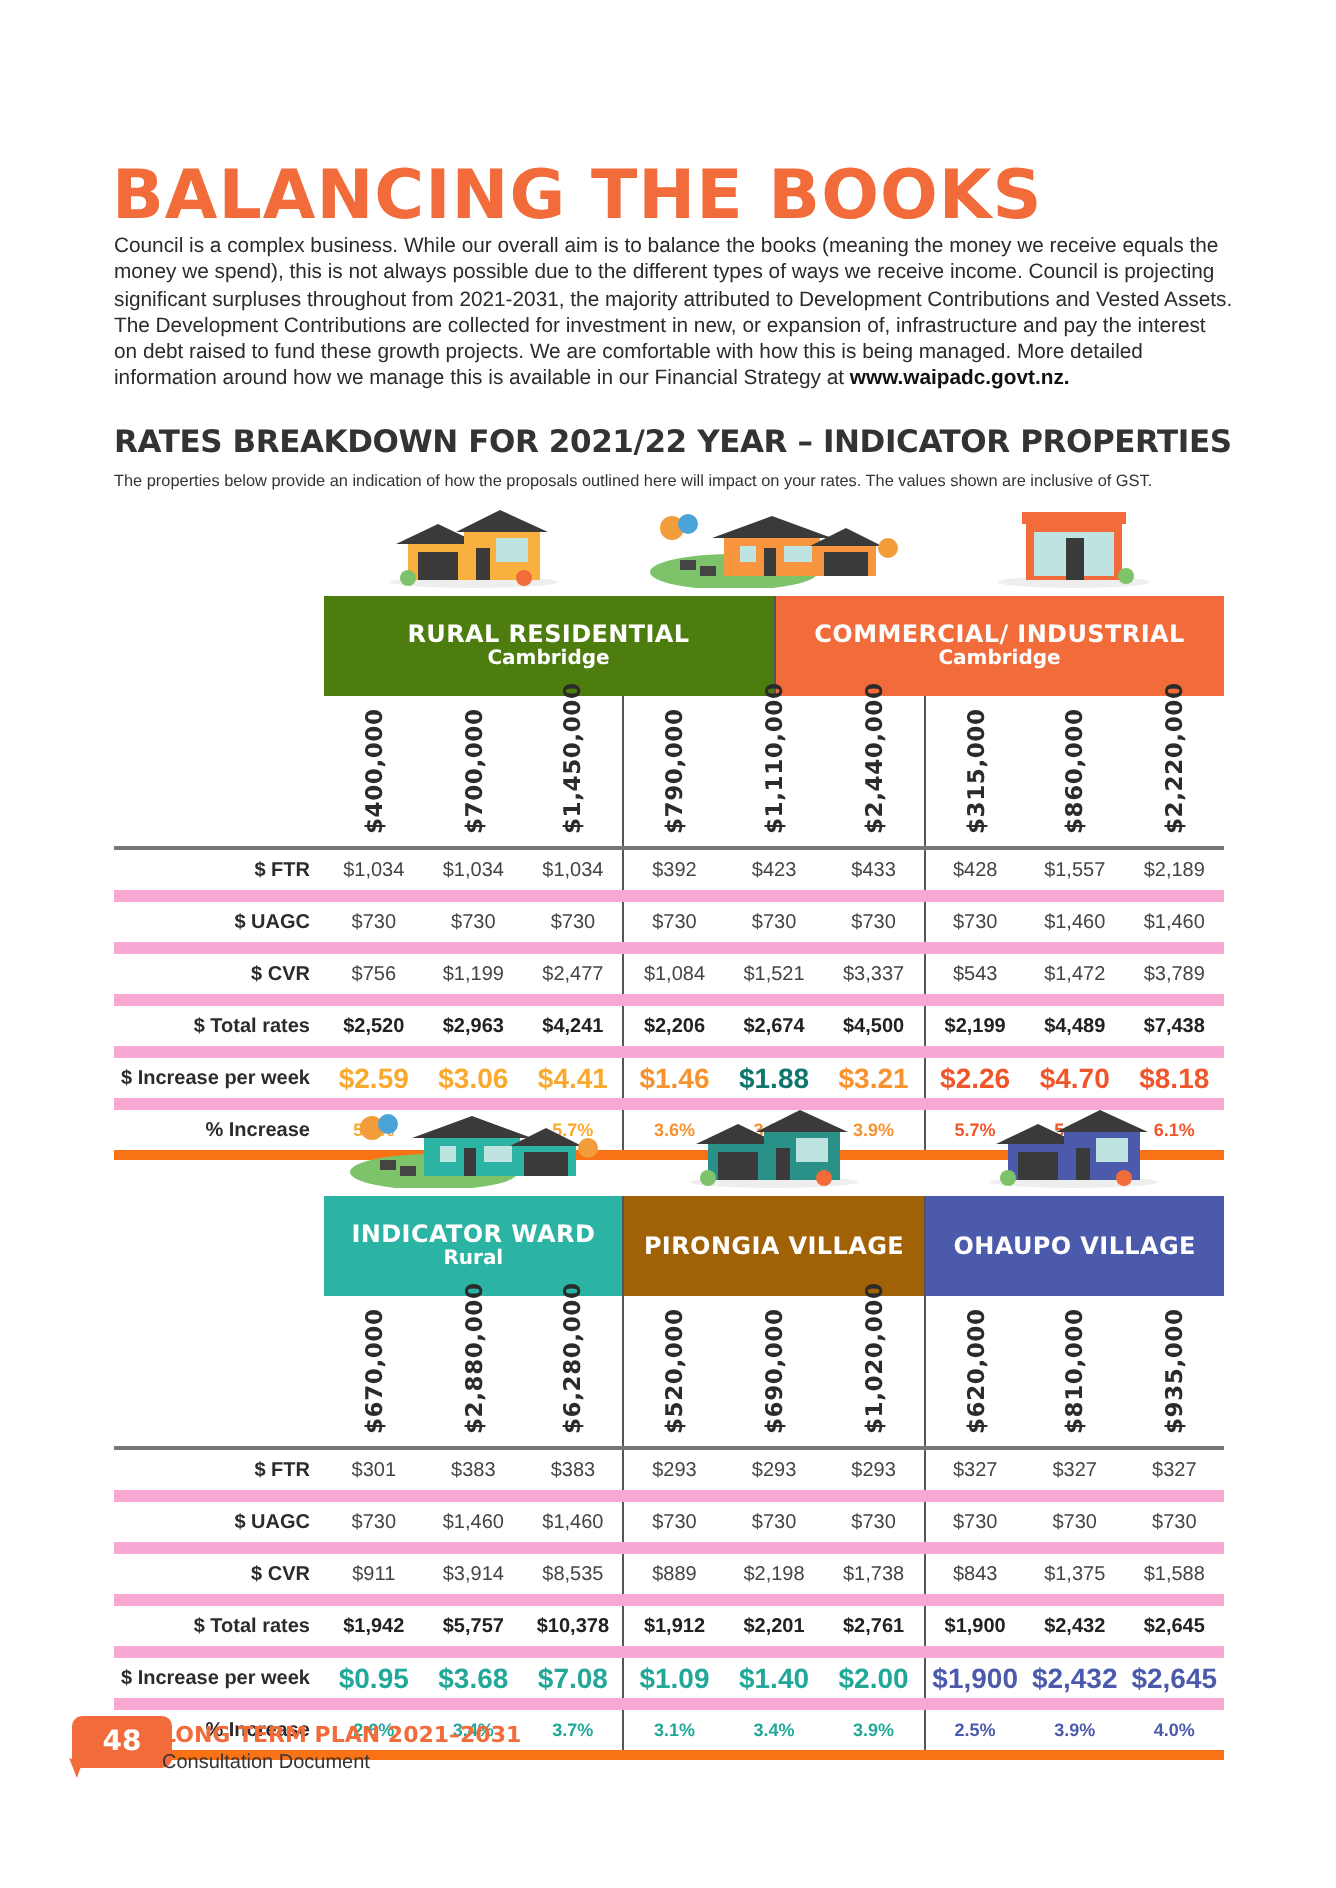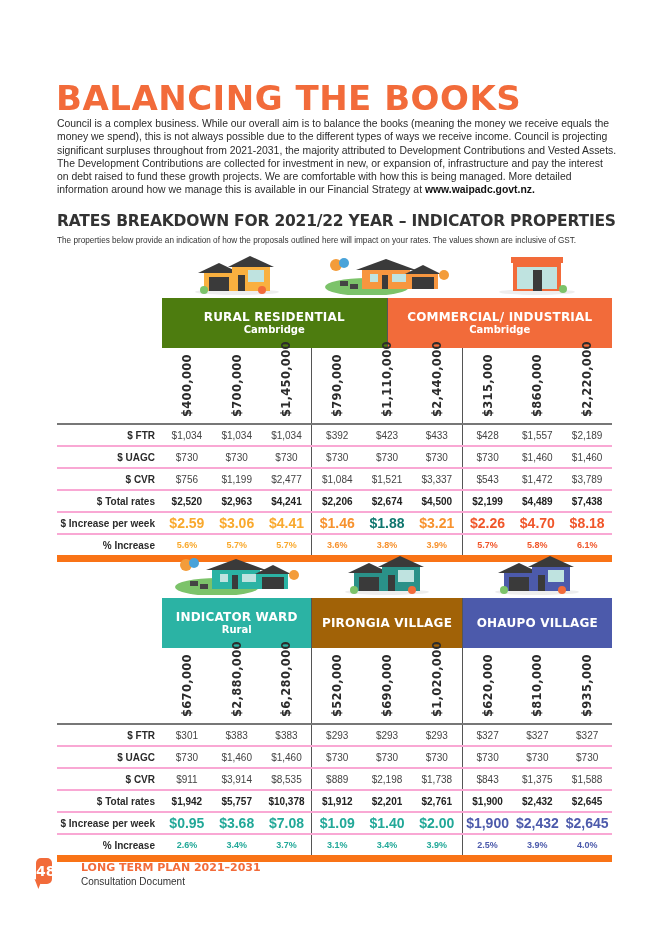--- a/index.html
+++ b/index.html
@@ -32,32 +32,32 @@
   .gh-sub { font-size: 10px; line-height: 12px; }
 
   .values-row { position: absolute; left: 105px; top: 93px; width: 450px; height: 75px; display: flex; }
   .val-cell { flex: 1; position: relative; }
   .val-cell.div { border-right: 1px solid #555; }
   .val-text { position: absolute; left: 50%; bottom: 6px; transform-origin: left bottom;
               transform: rotate(-90deg) translateY(50%); white-space: nowrap; font-size: 11.5px;
               font-weight: bold; color: #2b2b2b; font-family: "DejaVu Sans", sans-serif; letter-spacing: 0.3px; }
 
   .rows { position: absolute; left: 0; top: 168px; width: 555px; border-top: 2px solid #777; }
-  .row { display: flex; height: 20px; align-items: center; border-bottom: 2px solid #f9a8d4; }
-  .row:last-child { border-bottom: 7px solid #f97316; }
+  .row { display: flex; height: 20px; align-items: center; border-bottom: 6px solid #f9a8d4; }
+  .row:last-child { border-bottom: 5px solid #f97316; justify-content: flex-end; }
   .row-label { width: 98px; text-align: right; padding-right: 7px; font-size: 10px; font-weight: bold; color: #2b2b2b; }
   .cell { flex: 1; text-align: center; font-size: 10px; color: #444; height: 100%; display: flex;
           align-items: center; justify-content: center; }
   .cell.div { border-right: 1px solid #555; }
   .row.bold .cell { font-weight: bold; color: #222; }
   .row.big .cell { font-weight: bold; font-size: 14px; }
   .row.pct .cell { font-weight: bold; font-size: 9px; }
 
   .footer { position: absolute; left: 36px; top: 858px; }
-  .page-badge { position: absolute; left: 0; top: 0; width: 16px; height: 26px; background: #f26b3a;
+  .page-badge { position: absolute; left: 0; top: 0; width: 50px; height: 26px; background: #f26b3a;
                 border-radius: 5px; color: #fff; font-weight: bold; font-size: 14px; text-align: center;
                 line-height: 26px; font-family: "DejaVu Sans", sans-serif; }
   .page-badge:after { content: ""; position: absolute; left: -3px; bottom: -4px; width: 0; height: 0;
                       border-left: 7px solid transparent; border-top: 8px solid #f26b3a; transform: rotate(20deg); }
   .footer-title { position: absolute; left: 45px; top: 3px; white-space: nowrap; font-size: 11px;
                   font-weight: bold; color: #f26b3a; font-family: "DejaVu Sans", sans-serif; }
   .footer-sub { position: absolute; left: 45px; top: 18px; white-space: nowrap; font-size: 10px; color: #333; }
 </style>
 </head>
 <body>

